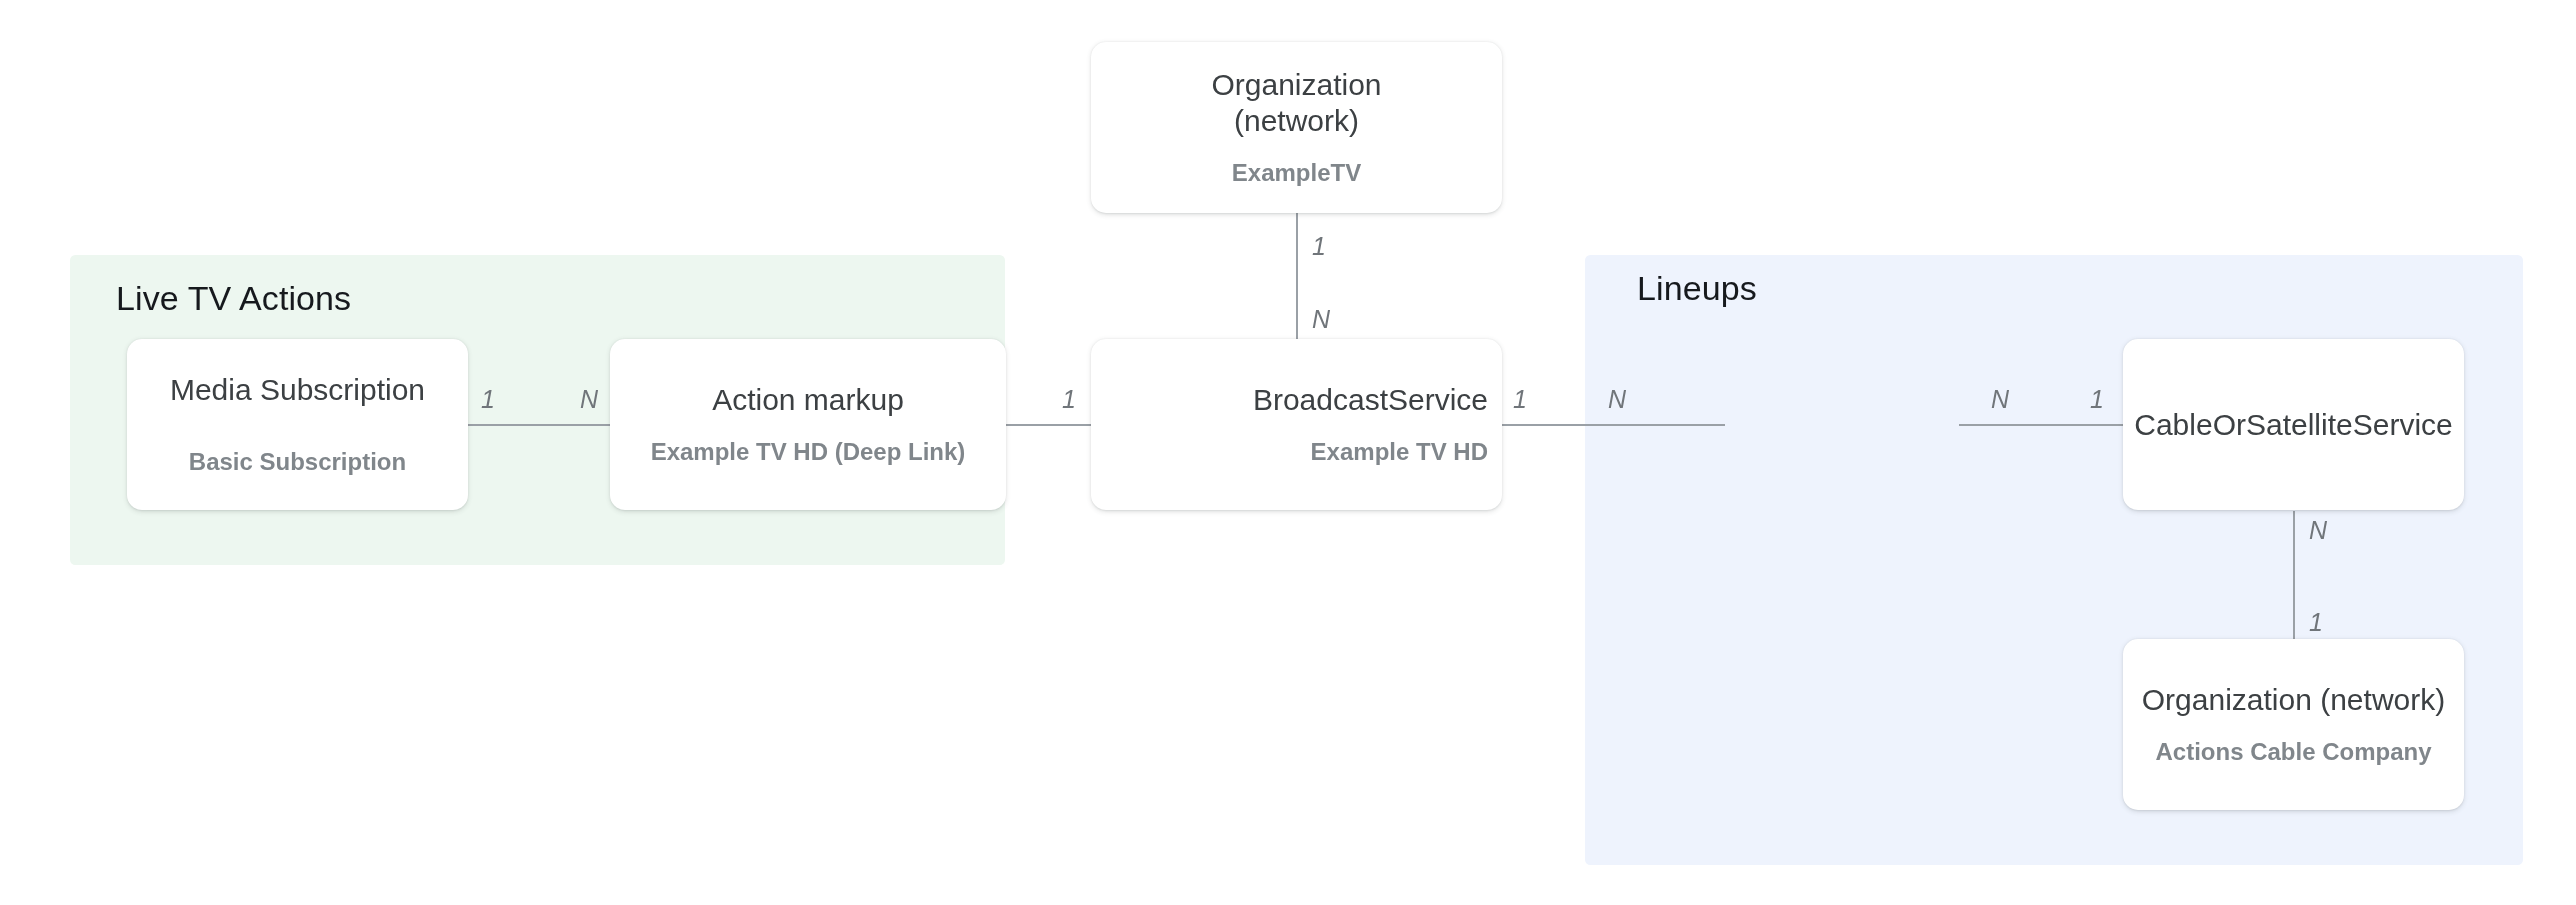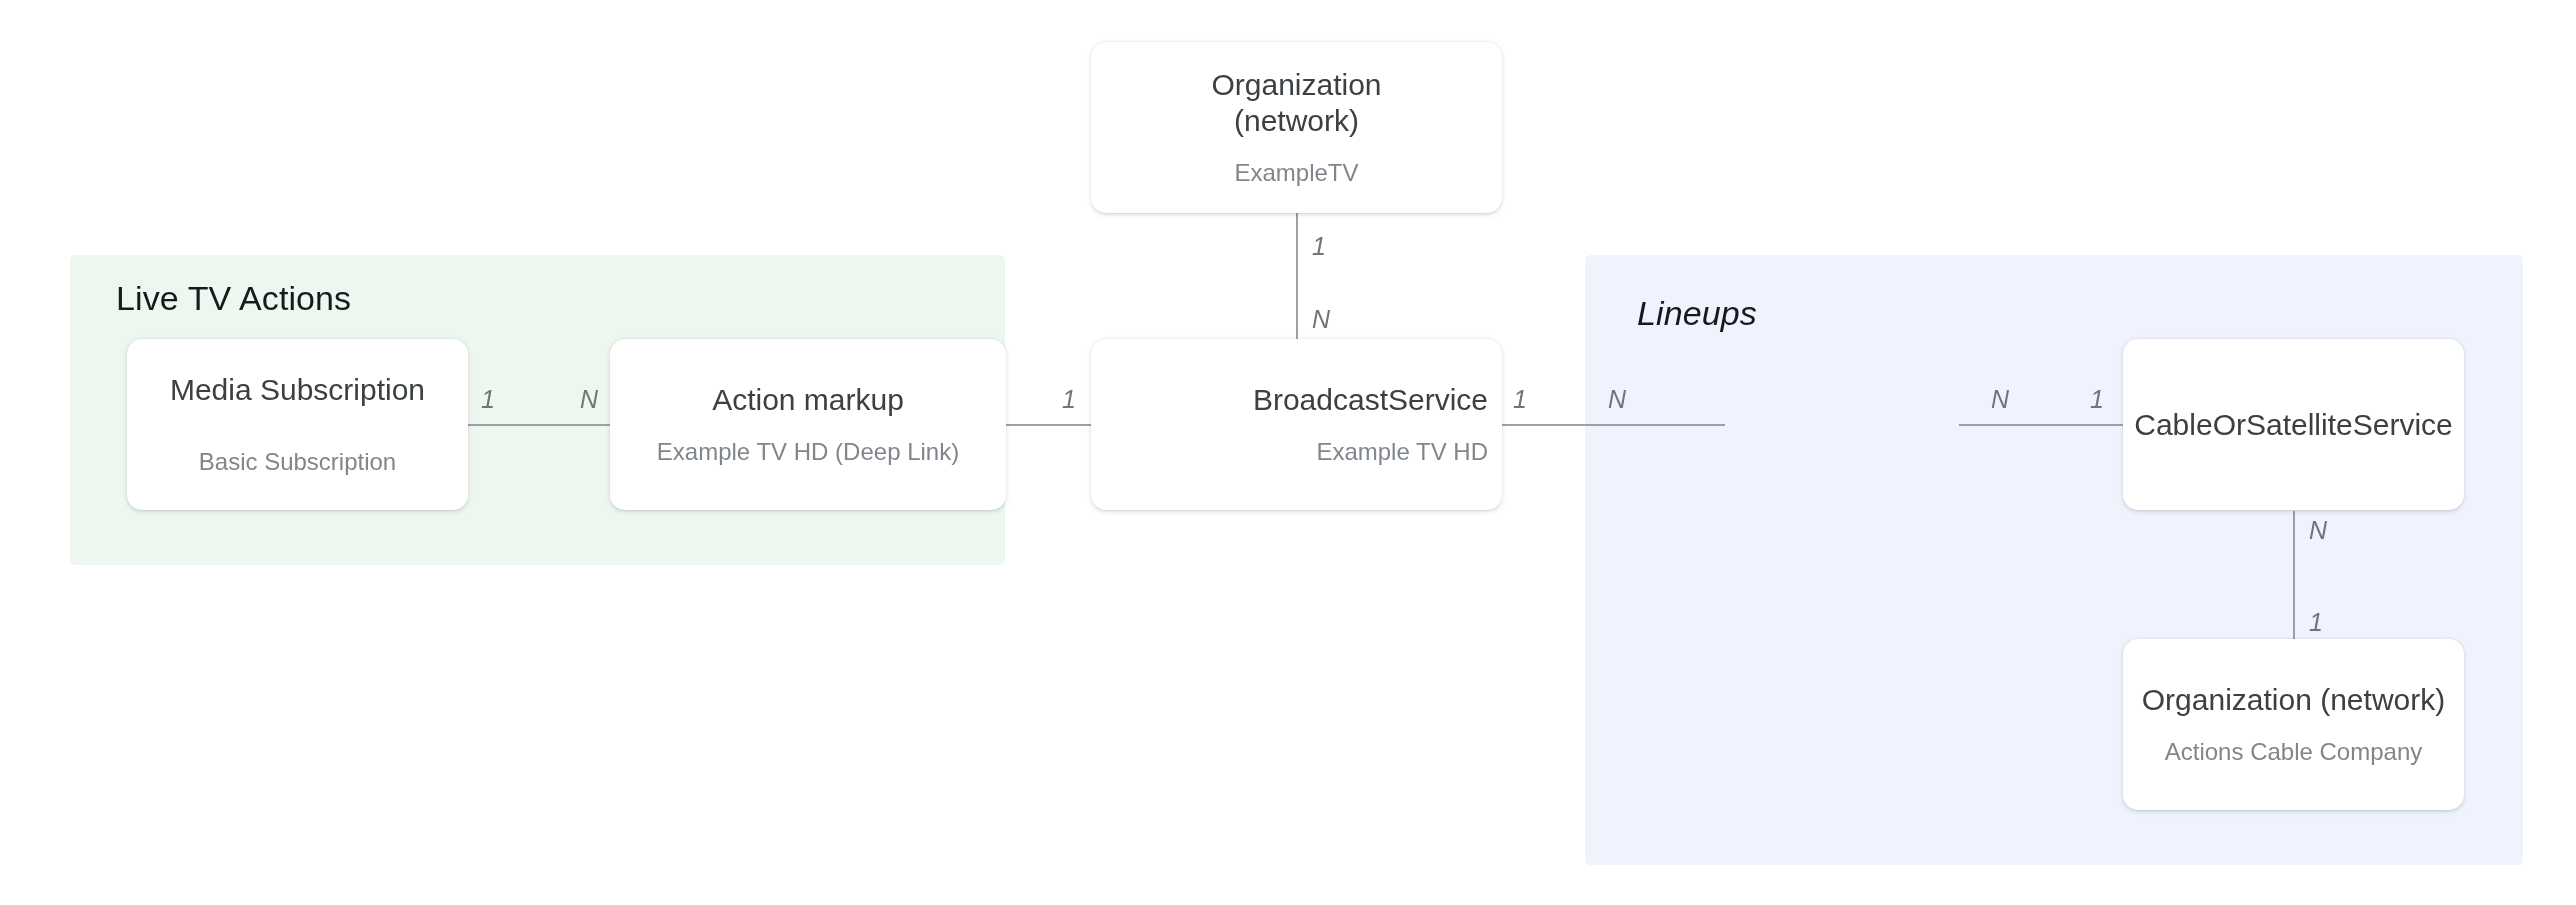--- a/index.html
+++ b/index.html
@@ -51,21 +51,21 @@
     font-size: 30px;
     font-weight: 400;
     color: #3c4043;
     line-height: 1.2;
     text-align: center;
     white-space: nowrap;
   }
   .card-sub {
     margin-top: 19.5px;
     font-size: 24px;
-    font-weight: 400;
+    font-weight: 700;
     color: #80868b;
     line-height: 1.25;
     text-align: center;
     white-space: nowrap;
   }
   .card-sub.wrap { white-space: normal; }
 
   
   .edge-h {
     position: absolute;
@@ -94,21 +94,21 @@
 <body>
 
 <div id="canvas">
 
   <div class="group" style="left:70px; top:255px; width:935px; height:310px; background:#edf7f0;"></div>
 
   <div class="group" style="left:1585px; top:255px; width:938px; height:610px; background:#eef3fd;"></div>
 
   <div class="group-title" style="left:116px; top:279px;">Live TV Actions</div>
 
-  <div class="group-title" style="left:1637px; top:294px;font-style:italic;">Lineups</div>
+  <div class="group-title" style="left:1637px; top:269px;">Lineups</div>
 
   <div class="edge-h" style="left:442px; top:424px; width:195px;"></div>
 
   <div class="edge-h" style="left:929px; top:424px; width:257px;"></div>
 
   <div class="edge-v" style="left:1296px; top:211px; height:133px;"></div>
 
   <div class="edge-h" style="left:1477px; top:424px; width:248px;"></div>
 
   <div class="edge-h" style="left:1959px; top:424px; width:203px;"></div>

